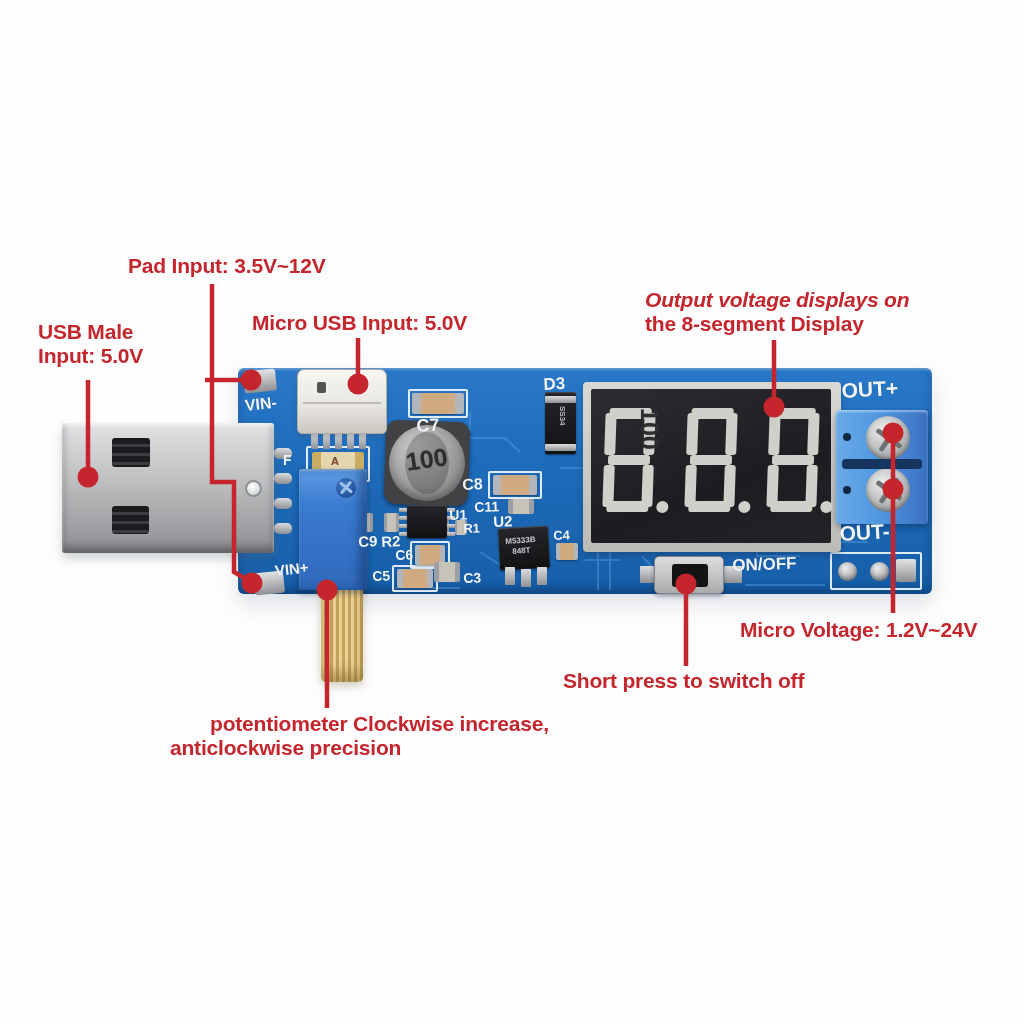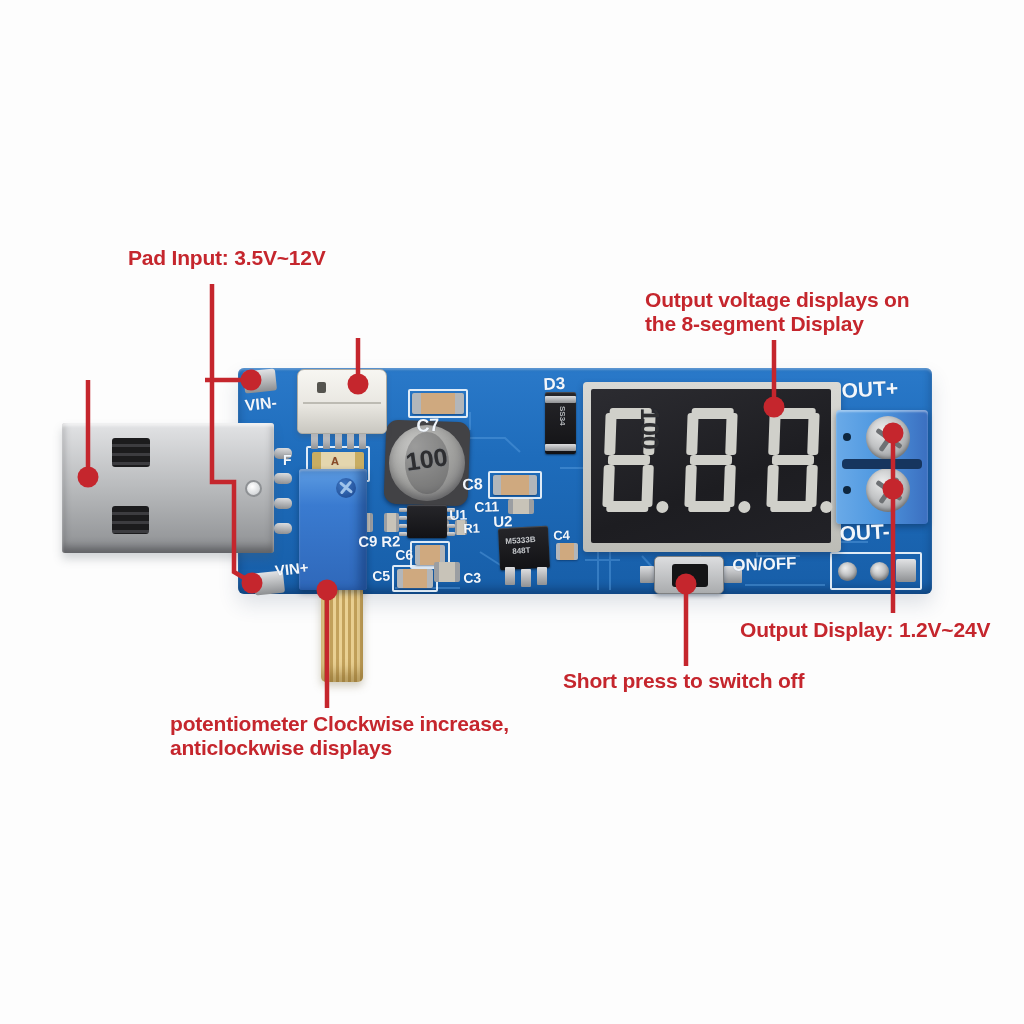--- a/index.html
+++ b/index.html
@@ -223,36 +223,43 @@
       <circle cx="774" cy="407" r="10.5" fill="#c5262d"></circle>
       <polyline points="893,433 893,613" fill="none" stroke="#c5262d" stroke-width="4.5"></polyline>
       <circle cx="893" cy="433" r="10.5" fill="#c5262d"></circle>
       <circle cx="893" cy="489" r="10.5" fill="#c5262d"></circle>
       <polyline points="686,584 686,666" fill="none" stroke="#c5262d" stroke-width="4.5"></polyline>
       <circle cx="686" cy="584" r="10.5" fill="#c5262d"></circle>
       <polyline points="327,590 327,708" fill="none" stroke="#c5262d" stroke-width="4.5"></polyline>
       <circle cx="327" cy="590" r="10.5" fill="#c5262d"></circle>
     </svg>
 
-<div class="ann" style="left: 128px; top: 246px;">
+<div class="ann" style="left: 128px; top: 254px;">
       <div style="position: static;">Pad Input: 3.5V~12V</div>
     </div>
+    <div class="ann" style="left: 38px; top: 320px;">
+      <div style="position: static;">USB Male</div>
+      <div style="position: static;">Input: 5.0V</div>
+    </div>
+    <div class="ann" style="left: 252px; top: 311px;">
+      <div style="position: static;">Micro USB Input: 5.0V</div>
+    </div>
     <div class="ann" style="left: 645px; top: 288px;">
-      <div style="position: static;">Output voltage displays on</div>
+      <div style="position: static; font-style: italic;">Output voltage displays on</div>
       <div style="position: static;">the 8-segment Display</div>
     </div>
     <div class="ann" style="left: 740px; top: 618px;">
-      <div style="position: static;">Output Display: 1.2V~24V</div>
+      <div style="position: static;">Micro Voltage: 1.2V~24V</div>
     </div>
     <div class="ann" style="left: 563px; top: 669px;">
       <div style="position: static; text-align: right;">Short press to switch off</div>
     </div>
     <div class="ann" style="left: 170px; top: 712px;">
-      <div style="position: static;">potentiometer Clockwise increase,</div>
-      <div style="position: static;">anticlockwise displays</div>
+      <div style="position: static; margin-left: 40px;">potentiometer Clockwise increase,</div>
+      <div style="position: static;">anticlockwise precision</div>
     </div>
     <span class="silk" style="left: 244px; top: 397px; font-size: 16px; transform: rotate(-6deg);">VIN-</span>
     <span class="silk" style="left: 274px; top: 562px; font-size: 15px; transform: rotate(-6deg);">VIN+</span>
     <span class="silk" style="left: 283px; top: 452px; font-size: 14px;">F</span>
     <span class="silk" style="left: 331px; top: 455px; font-size: 11px; color: rgb(138, 74, 38);">A</span>
     <span class="silk" style="left: 416px; top: 416px; font-size: 18px; transform: rotate(-3deg);">C7</span>
     <span class="silk" style="left: 543px; top: 375px; font-size: 17px; transform: rotate(-3deg);">D3</span>
     <span class="silk" style="left: 462px; top: 476px; font-size: 16px; transform: rotate(-2deg);">C8</span>
     <span class="silk" style="left: 474px; top: 499px; font-size: 14px; transform: rotate(-2deg);">C11</span>
     <span class="silk" style="left: 449px; top: 507px; font-size: 14px; transform: rotate(-2deg);">U1</span>

